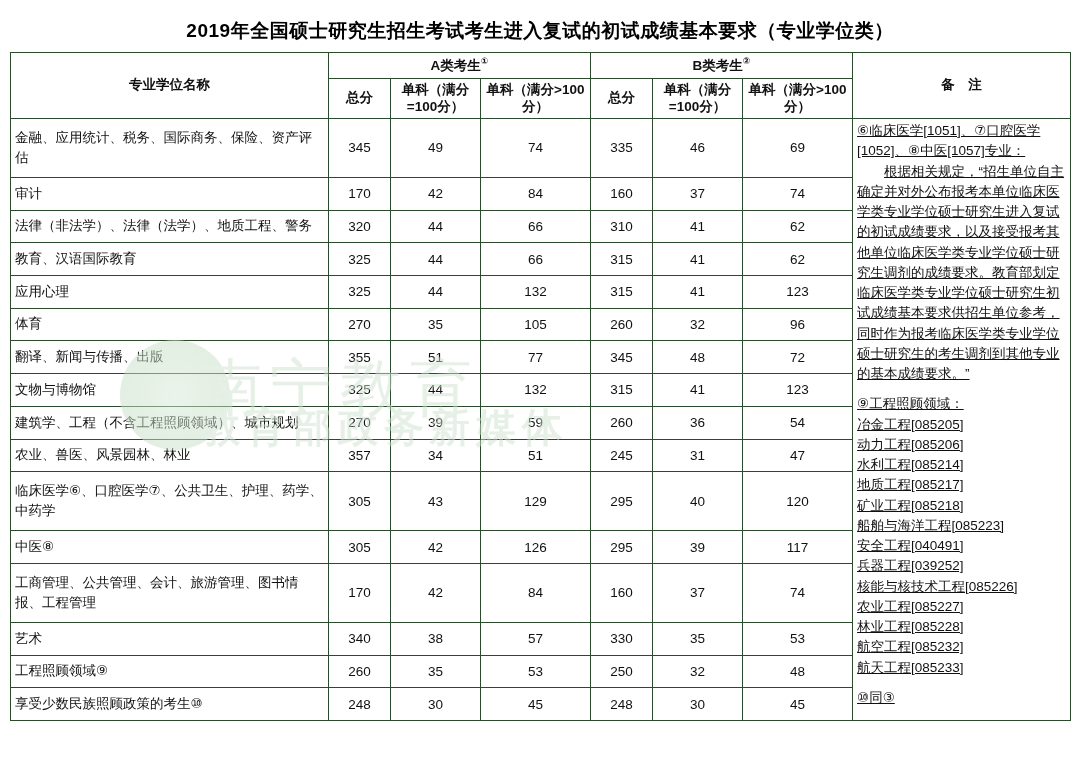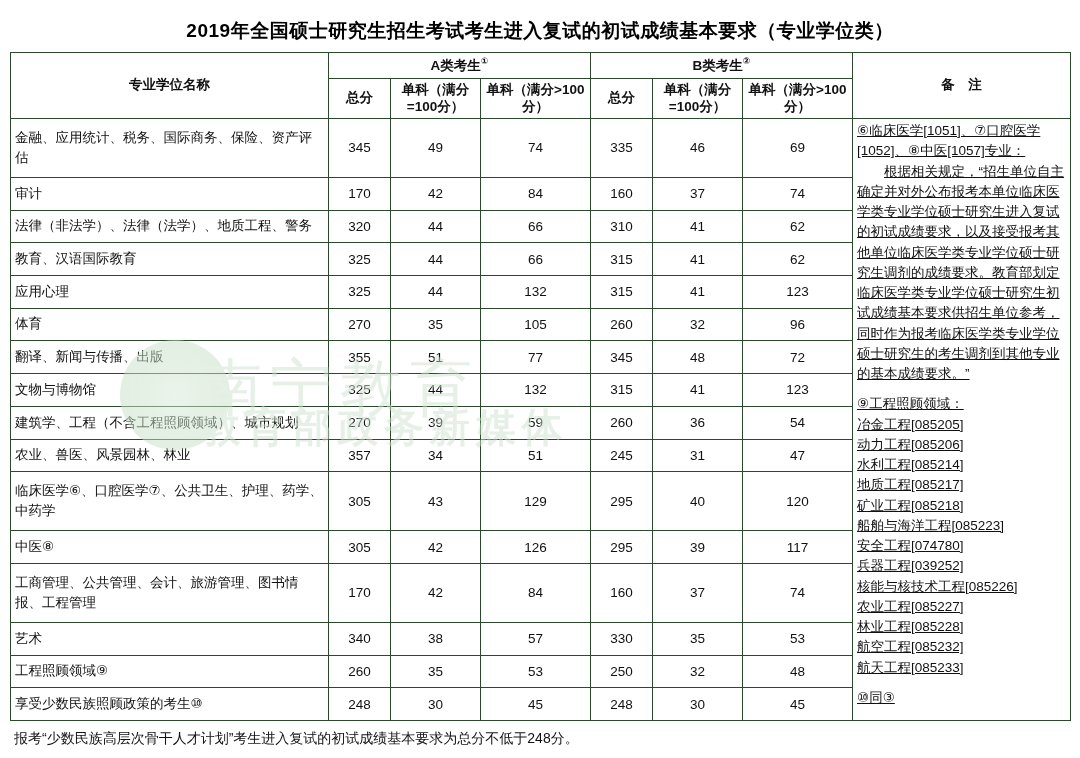--- a/index.html
+++ b/index.html
@@ -195,21 +195,21 @@
             <span class="rb-line remark-indent">根据相关规定，“招生单位自主确定并对外公布报考本单位临床医学类专业学位硕士研究生进入复试的初试成绩要求，以及接受报考其他单位临床医学类专业学位硕士研究生调剂的成绩要求。教育部划定临床医学类专业学位硕士研究生初试成绩基本要求供招生单位参考，同时作为报考临床医学类专业学位硕士研究生的考生调剂到其他专业的基本成绩要求。”</span>
           </div>
           <div class="remark-block">
             <span class="rb-line">⑨工程照顾领域：</span>
             <span class="rb-line">冶金工程[085205]</span>
             <span class="rb-line">动力工程[085206]</span>
             <span class="rb-line">水利工程[085214]</span>
             <span class="rb-line">地质工程[085217]</span>
             <span class="rb-line">矿业工程[085218]</span>
             <span class="rb-line">船舶与海洋工程[085223]</span>
-            <span class="rb-line">安全工程[074780]</span>
+            <span class="rb-line">安全工程[040491]</span>
             <span class="rb-line">兵器工程[039252]</span>
             <span class="rb-line">核能与核技术工程[085226]</span>
             <span class="rb-line">农业工程[085227]</span>
             <span class="rb-line">林业工程[085228]</span>
             <span class="rb-line">航空工程[085232]</span>
             <span class="rb-line">航天工程[085233]</span>
           </div>
           <div class="remark-block">
             <span class="rb-line">⑩同③</span>
           </div>
@@ -361,15 +361,14 @@
         <td class="num">248</td>
         <td class="num">30</td>
         <td class="num">45</td>
         <td class="num">248</td>
         <td class="num">30</td>
         <td class="num">45</td>
       </tr>
     </tbody>
   </table>
 
-  <div class="footer">报考“少数民族高层次骨干人才计划”考生进入复试的初试成绩基本要求为总分不低于248分。</div>
 
 </div>
 
 </body></html>

